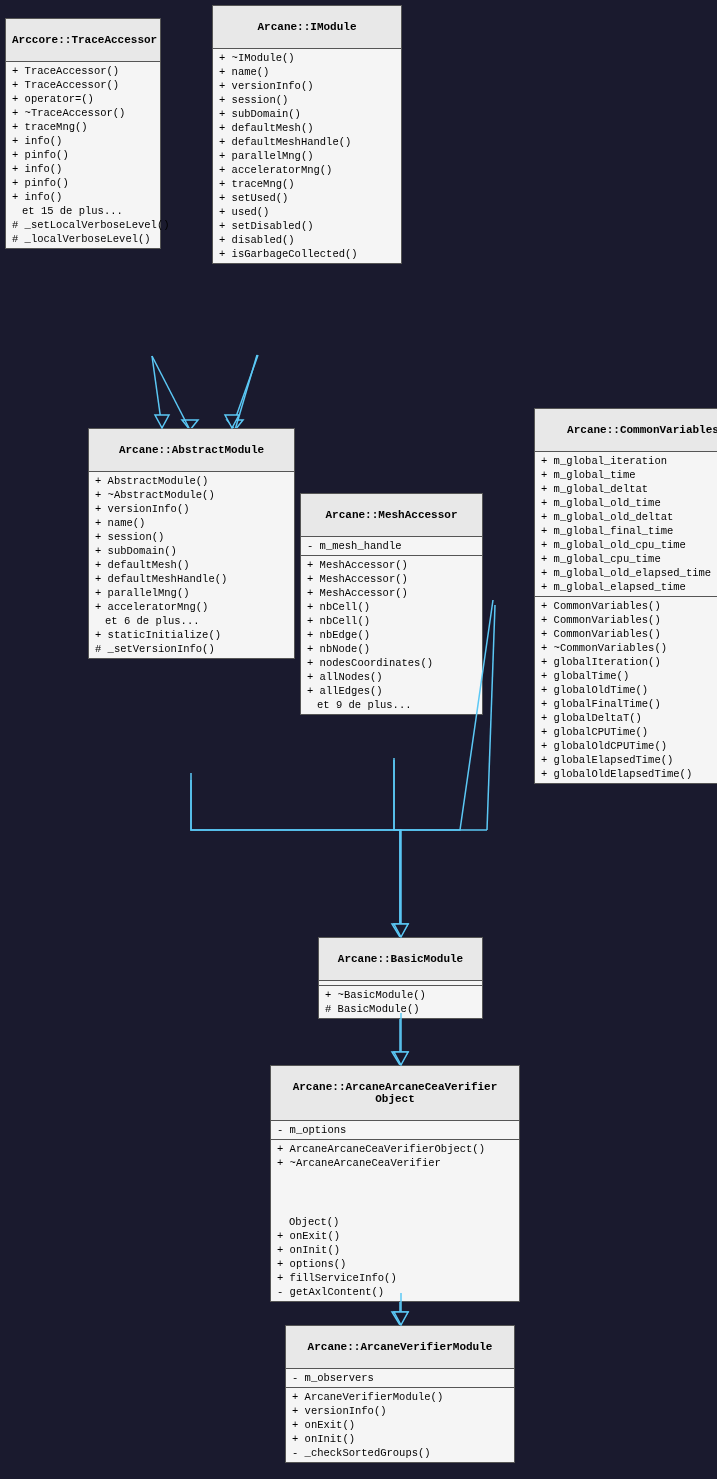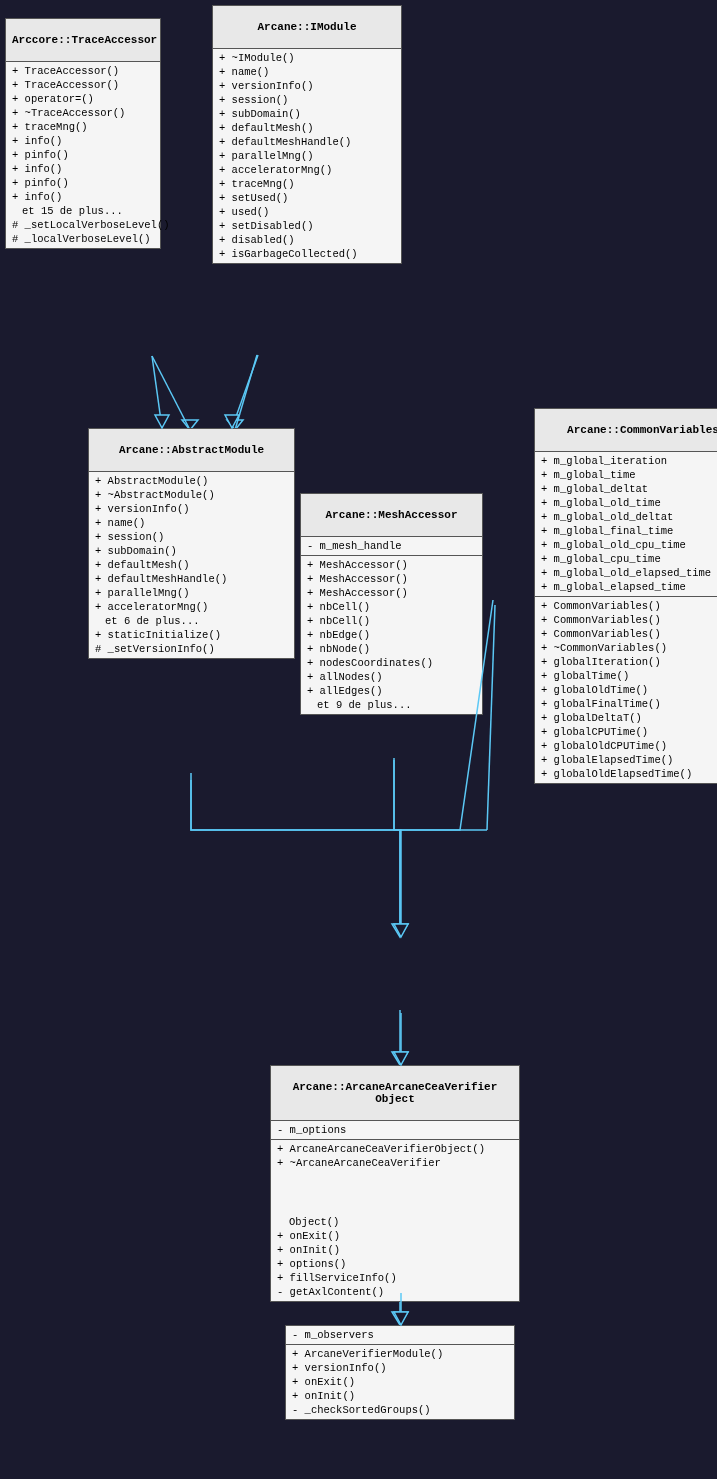--- a/index.html
+++ b/index.html
@@ -203,20 +203,30 @@
       <div class="uml-item">+ nbCell()</div>
       <div class="uml-item">+ nbEdge()</div>
       <div class="uml-item">+ nbNode()</div>
       <div class="uml-item">+ nodesCoordinates()</div>
       <div class="uml-item">+ allNodes()</div>
       <div class="uml-item">+ allEdges()</div>
       <div class="uml-item" style="padding-left:12px;">et 9 de plus...</div>
     </div>
   </div>
 
+  <div class="uml-box" style="left:318px; top:937px; width:165px;">
+    <div class="uml-box-title">
+      <span>Arcane::BasicModule</span>
+    </div>
+    <div class="uml-box-section" style="height:4px;"></div>
+    <div class="uml-box-section">
+      <div class="uml-item">+  ~BasicModule()</div>
+      <div class="uml-item">#  BasicModule()</div>
+    </div>
+  </div>
 
   <div class="uml-box" style="left:270px; top:1065px; width:250px;">
     <div class="uml-box-title">
       Arcane::ArcaneArcaneCeaVerifier<br>Object
     </div>
     <div class="uml-box-section">
       <div class="uml-item">-  m_options</div>
     </div>
     <div class="uml-box-section">
       <div class="uml-item">+ ArcaneArcaneCeaVerifierObject()</div>
@@ -224,20 +234,23 @@
       <div class="uml-item" style="padding-left:14px;margin-top:45px;">Object()</div>
       <div class="uml-item">+ onExit()</div>
       <div class="uml-item">+ onInit()</div>
       <div class="uml-item">+ options()</div>
       <div class="uml-item">+ fillServiceInfo()</div>
       <div class="uml-item">-  getAxlContent()</div>
     </div>
   </div>
 
   <div class="uml-box" style="left:285px; top:1325px; width:230px;">
+    <div class="uml-box-title">
+      <span>Arcane::ArcaneVerifierModule</span>
+    </div>
     <div class="uml-box-section">
       <div class="uml-item">-   m_observers</div>
     </div>
     <div class="uml-box-section">
       <div class="uml-item">+   ArcaneVerifierModule()</div>
       <div class="uml-item">+   versionInfo()</div>
       <div class="uml-item">+   onExit()</div>
       <div class="uml-item">+   onInit()</div>
       <div class="uml-item">-   _checkSortedGroups()</div>
     </div>

